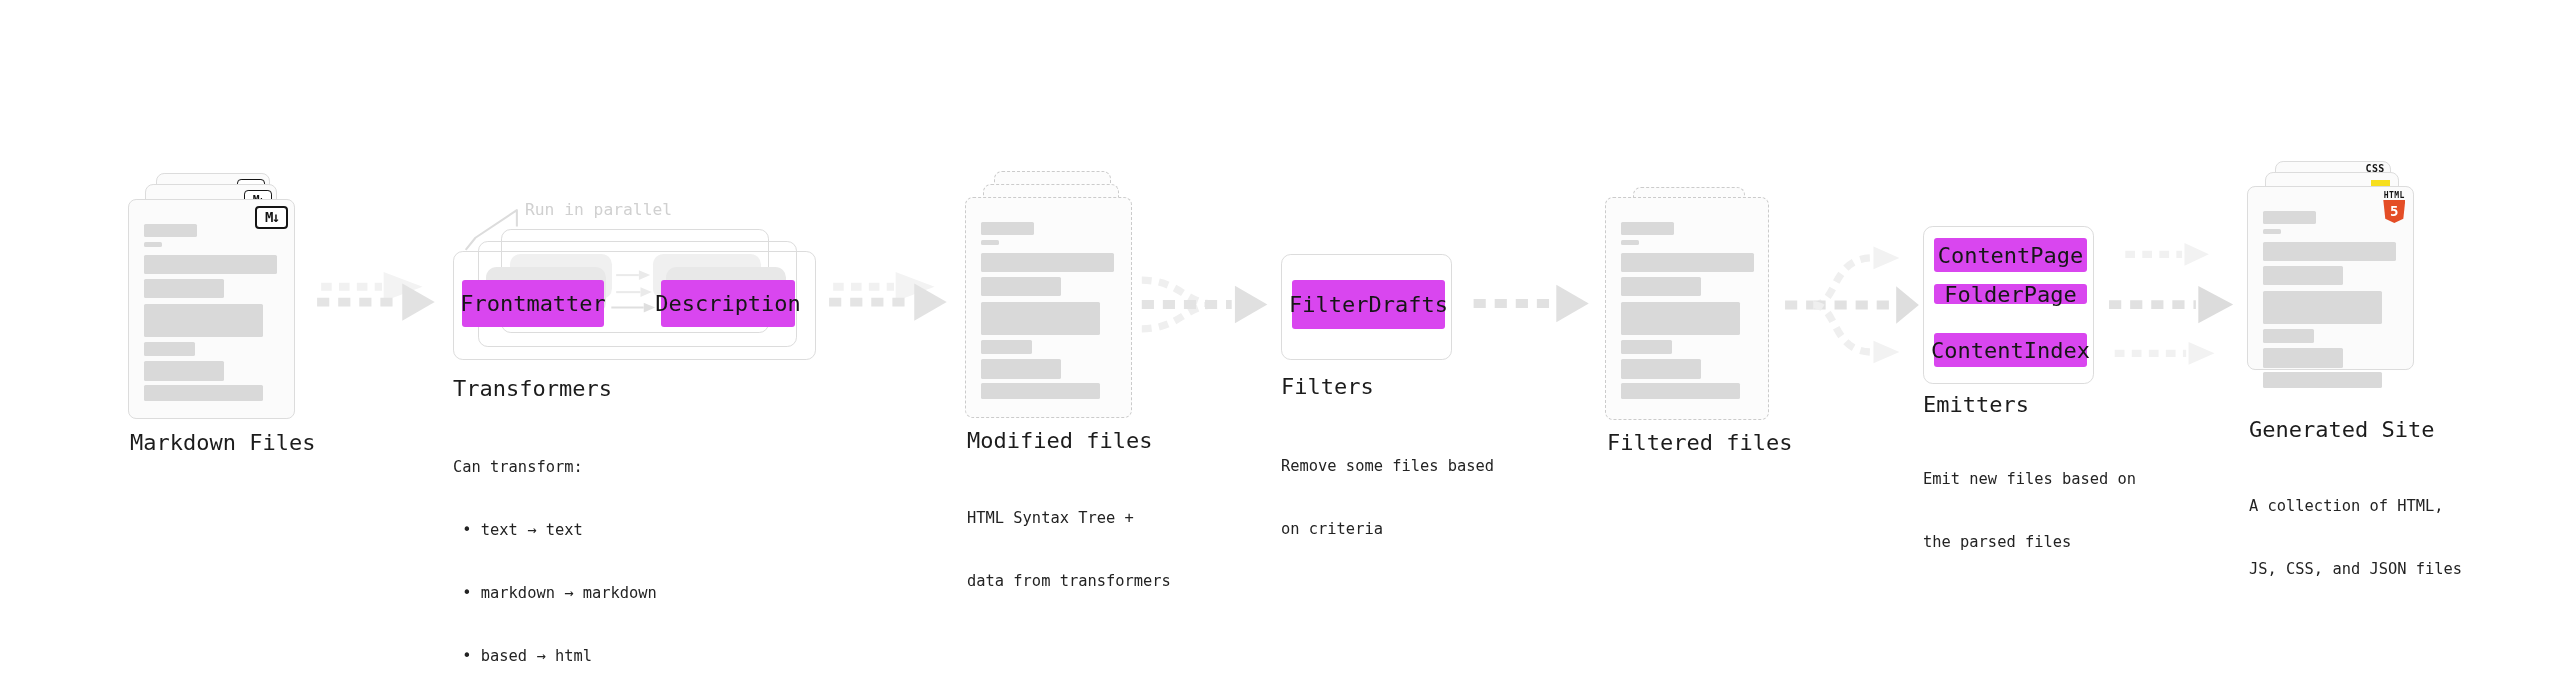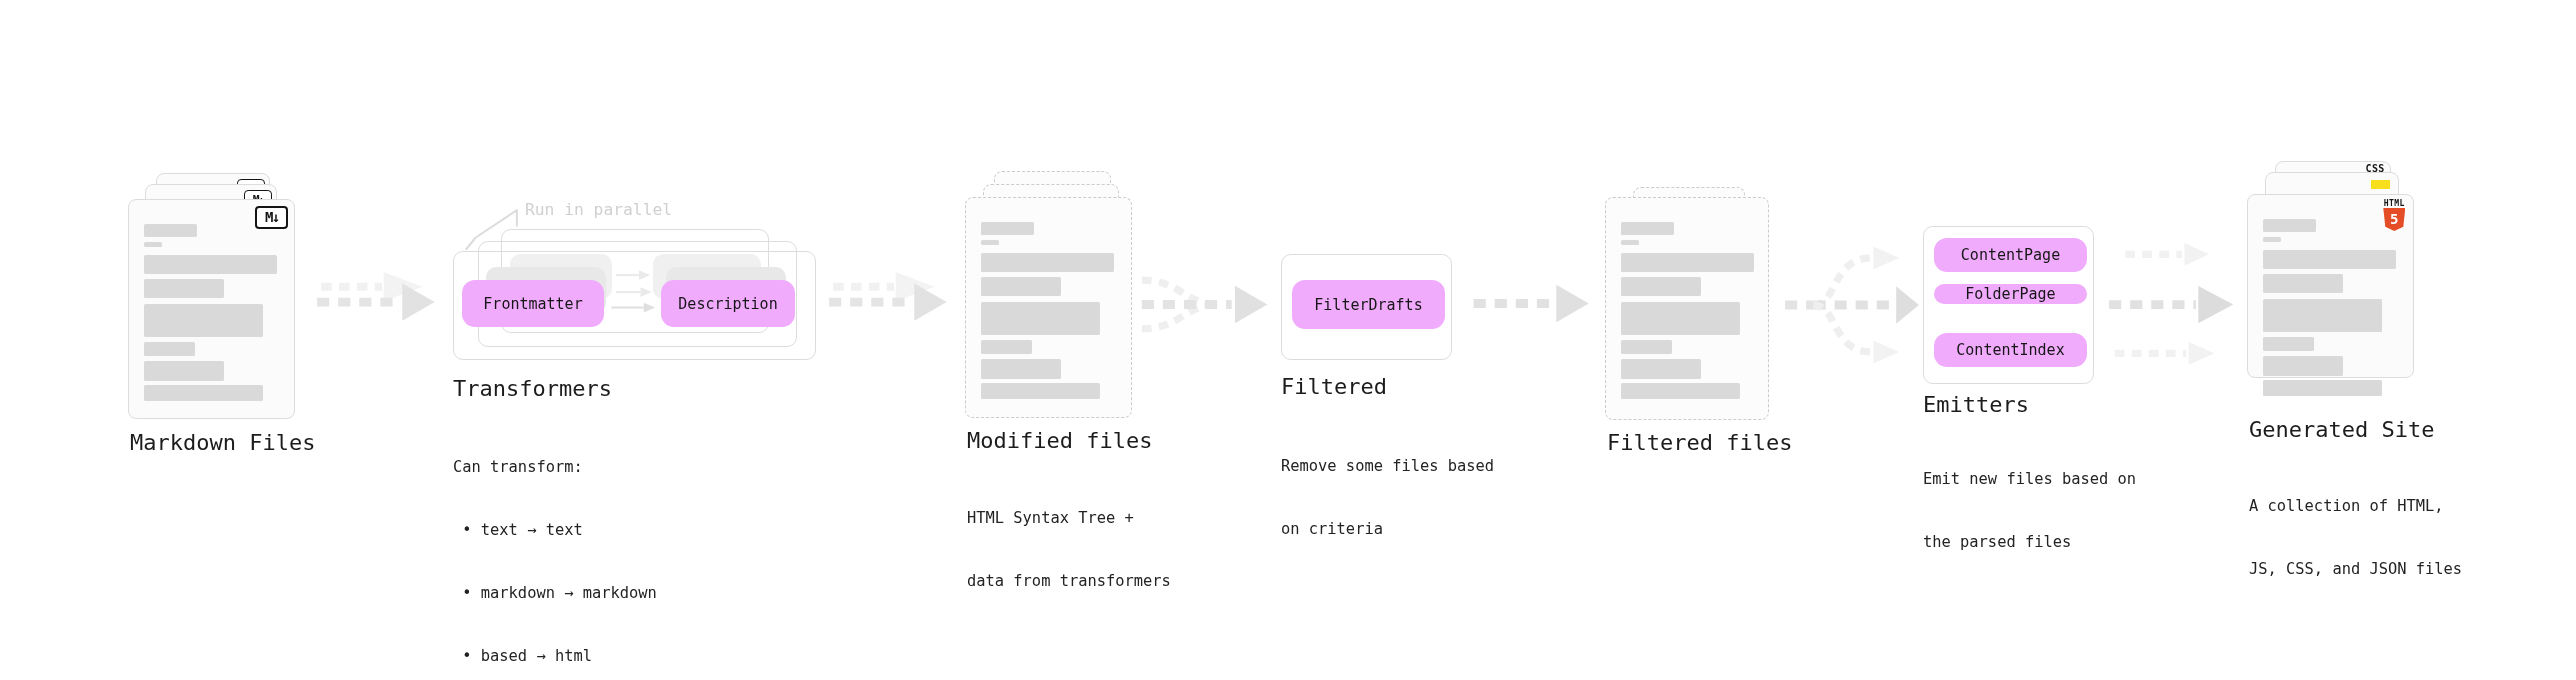--- a/index.html
+++ b/index.html
@@ -25,22 +25,22 @@
   .b8{left:0;top:161px;width:119px;height:15.4px}
 
   
   .md-badge{position:absolute;top:5.7px;right:5.7px;width:33px;height:23px;border:2px solid #141414;
     border-radius:4.1px;background:#fff;display:flex;align-items:center;justify-content:center;
     font-weight:bold;font-size:14px;color:#141414;letter-spacing:-1.6px}
   .md-badge.sm{width:28px;height:19.5px;font-size:11.4px;top:4.9px;right:4.1px;border-width:1.6px}
 
   
   .obox{position:absolute;border:1.6px solid #dcdcdc;border-radius:9.8px;background:transparent}
-  .pill{position:absolute;background:#f0abfc;border-radius:13px;display:flex;align-items:center;
-    justify-content:center;font-size:15px;color:#161616;white-space:pre}
+  .pill{position:absolute;background:#d946ef;border-radius:3px;display:flex;align-items:center;
+    justify-content:center;font-size:22px;color:#161616;white-space:pre}
   .ghost{position:absolute;border-radius:10.6px}
 
   
   .node-label{position:absolute;font-size:22px;line-height:24.4px;color:#1c1c1c;white-space:pre}
   .node-desc{position:absolute;font-size:15.4px;line-height:21px;color:#232323;white-space:pre}
   .annot{position:absolute;font-size:16.3px;color:#d0d0d0;white-space:pre}
 
   
   .css-badge{position:absolute;top:3.3px;right:6.5px;width:18px;text-align:center}
   .css-badge .css-word{font-size:10px;font-weight:bold;color:#141414;line-height:7.3px;letter-spacing:0.4px}
@@ -150,21 +150,21 @@
   <svg class="abs" style="left:1136px;top:264px" width="142" height="81" viewBox="0 0 175 100">
     <path d="M7,20 C55,20 60,50 100,50" fill="none" stroke="#efefef" stroke-width="9" stroke-dasharray="12 9"></path>
     <path d="M7,80 C55,80 60,50 100,50" fill="none" stroke="#efefef" stroke-width="9" stroke-dasharray="12 9"></path>
     <line x1="7" y1="50" x2="118" y2="50" stroke="#e3e3e3" stroke-width="11" stroke-dasharray="15 11"></line>
     <polygon points="122,27 162,50 122,73" fill="#e0e0e0"></polygon>
   </svg>
 
   <div>
     <div class="obox" style="left:1281px;top:254px;width:171px;height:106px"></div>
     <div class="pill" style="left:1292px;top:280px;width:153px;height:49px">FilterDrafts</div>
-    <div class="node-label" style="left:1281px;top:375px">Filtered</div>
+    <div class="node-label" style="left:1281px;top:375px">Filters</div>
     <div class="node-desc" style="left:1281px;top:414px">
       <div>Remove some files based</div>
       <div>on criteria</div>
     </div>
   </div>
 
   <svg class="abs" style="left:1467px;top:267px" width="130" height="73" viewBox="0 0 160 90">
     <line x1="8" y1="45" x2="108" y2="45" stroke="#e1e1e1" stroke-width="11" stroke-dasharray="15 11"></line>
     <polygon points="110,22 150,45 110,68" fill="#e0e0e0"></polygon>
   </svg>
@@ -220,21 +220,21 @@
   <div>
     <div class="doc" style="left:2275px;top:161px;width:116px;height:57px">
       <div class="css-badge">
         <div class="css-word">CSS</div>
         <div class="css-bar"></div>
       </div>
     </div>
     <div class="doc" style="left:2265px;top:172px;width:134px;height:65px">
       <div class="js-badge"></div>
     </div>
-    <div class="doc" style="left:2247px;top:194px;width:167px;height:184px">
+    <div class="doc" style="left:2247px;top:186px;width:167px;height:184px">
       <div class="html5-badge">
         <div class="html-word">HTML</div>
         <div class="shield">
             <span>5</span>
           </div>
       </div>
       <div class="skel">
         <div class="bar b1"></div>
         <div class="bar b2"></div>
         <div class="bar b3"></div>

